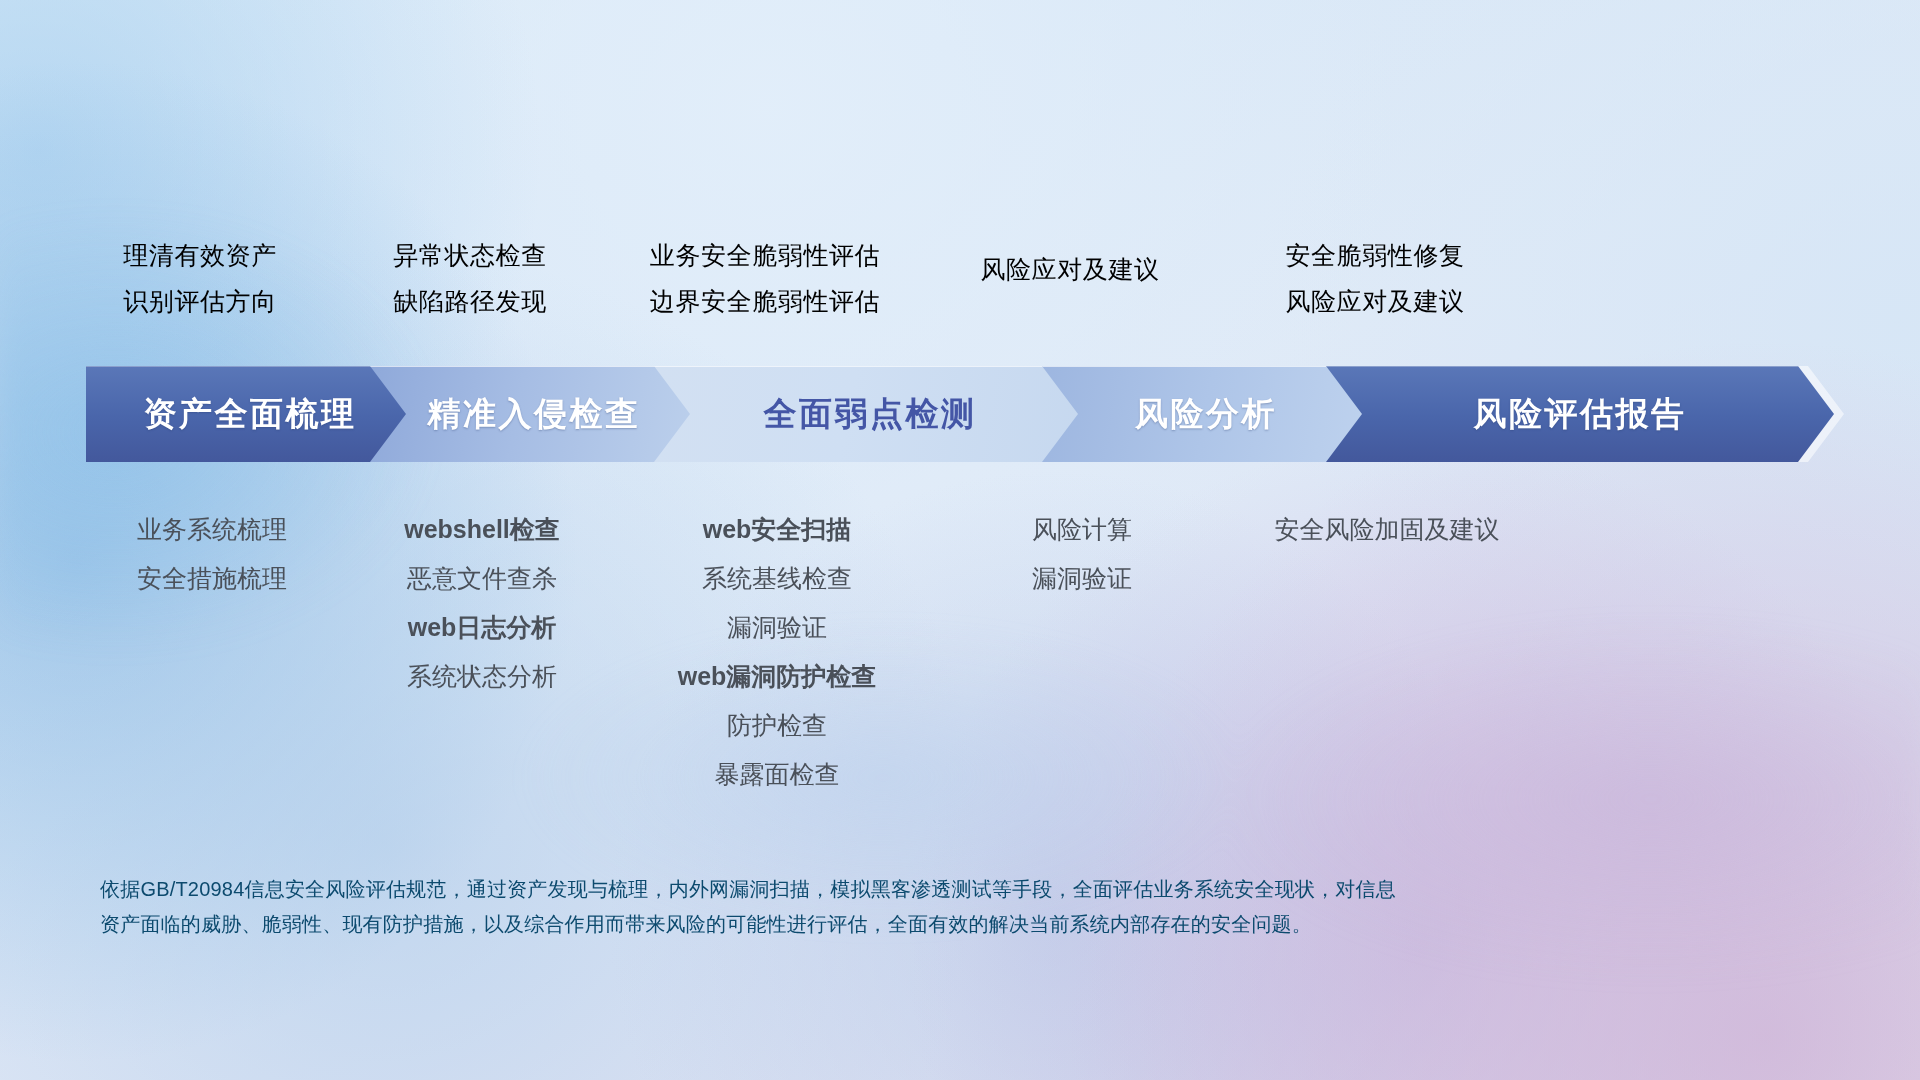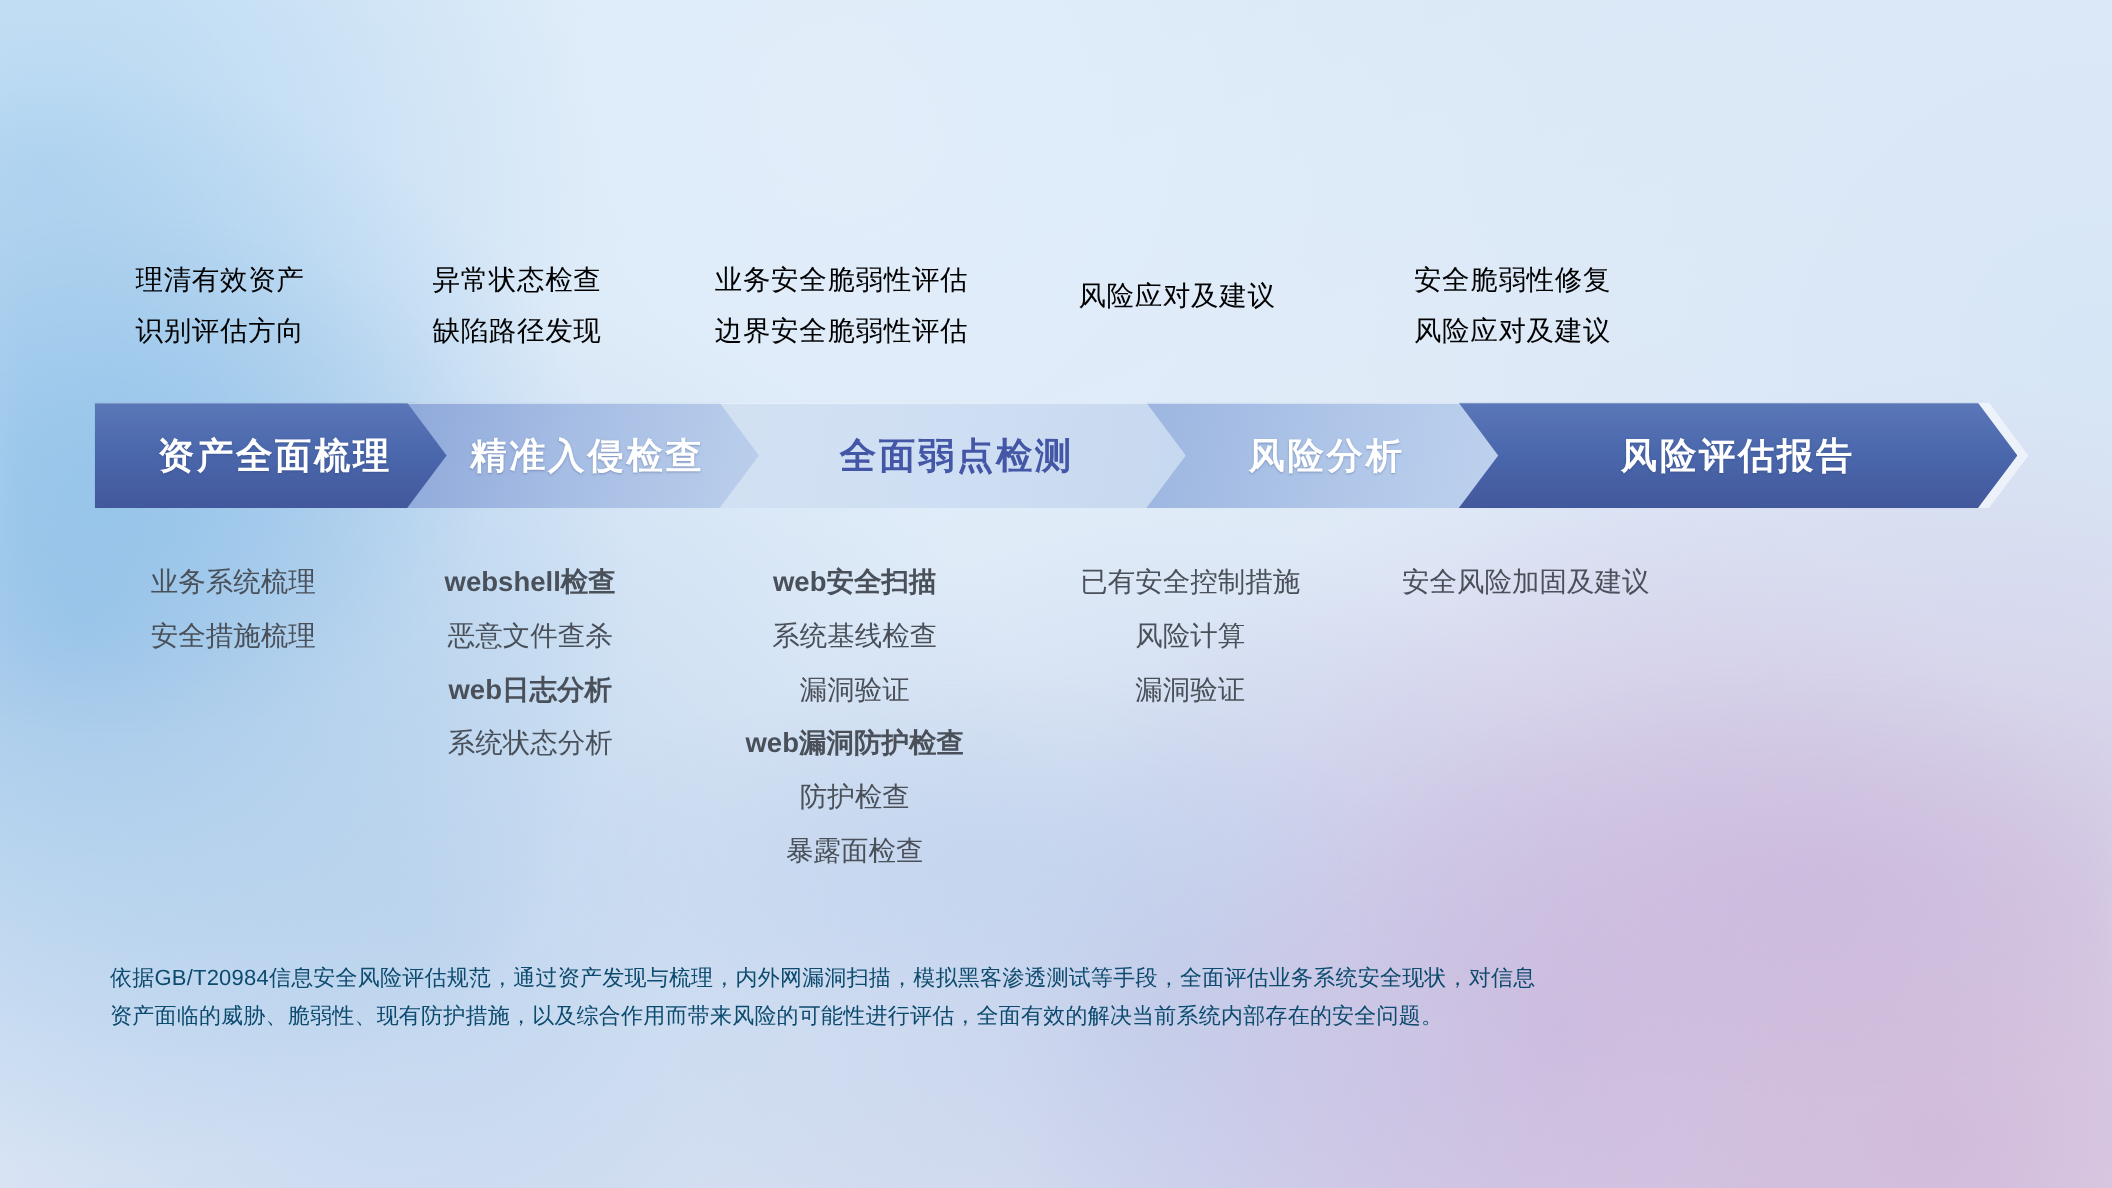--- a/index.html
+++ b/index.html
@@ -175,21 +175,20 @@
       </div>
       <div class="bot-col" style="left: 765px; top: 505px;">
         <span class="bl en">web安全扫描</span>
         <span class="bl">系统基线检查</span>
         <span class="bl">漏洞验证</span>
         <span class="bl en">web漏洞防护检查</span>
         <span class="bl">防护检查</span>
         <span class="bl">暴露面检查</span>
       </div>
       <div class="bot-col" style="left: 1070px; top: 505px;">
-        <span class="bl">已有安全控制措施</span>
         <span class="bl">风险计算</span>
         <span class="bl">漏洞验证</span>
       </div>
       <div class="bot-col" style="left: 1375px; top: 505px;">
         <span class="bl">安全风险加固及建议</span>
       </div>
     </div>
 
   <div id="footer">
     <p>依据GB/T20984信息安全风险评估规范，通过资产发现与梳理，内外网漏洞扫描，模拟黑客渗透测试等手段，全面评估业务系统安全现状，对信息</p>

